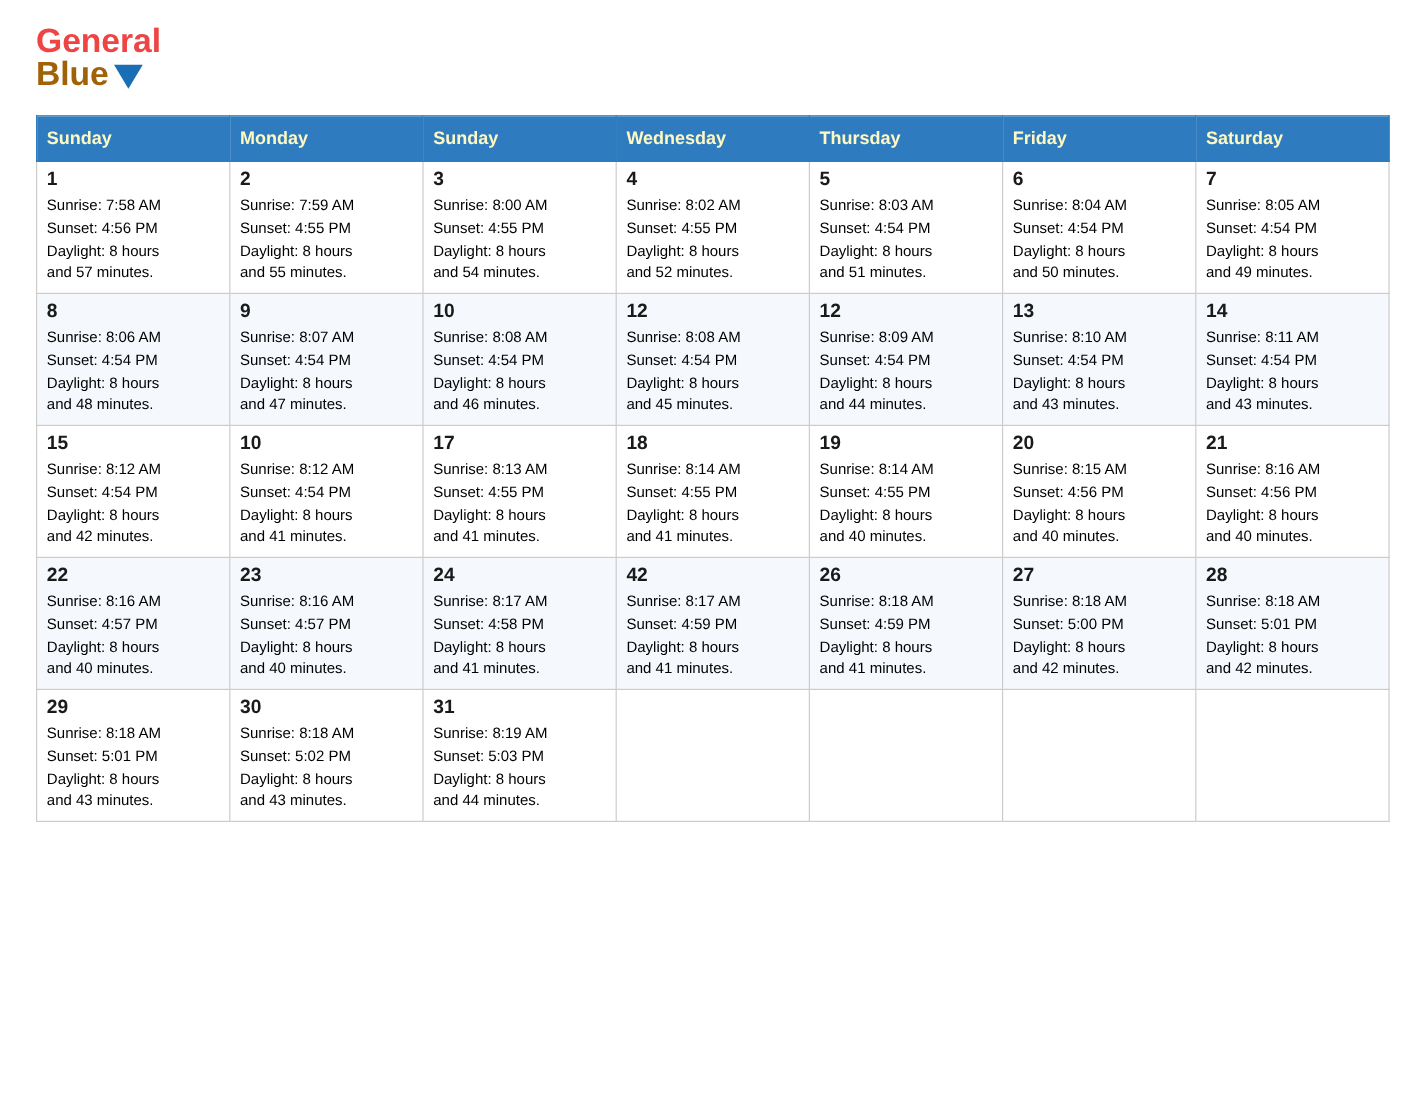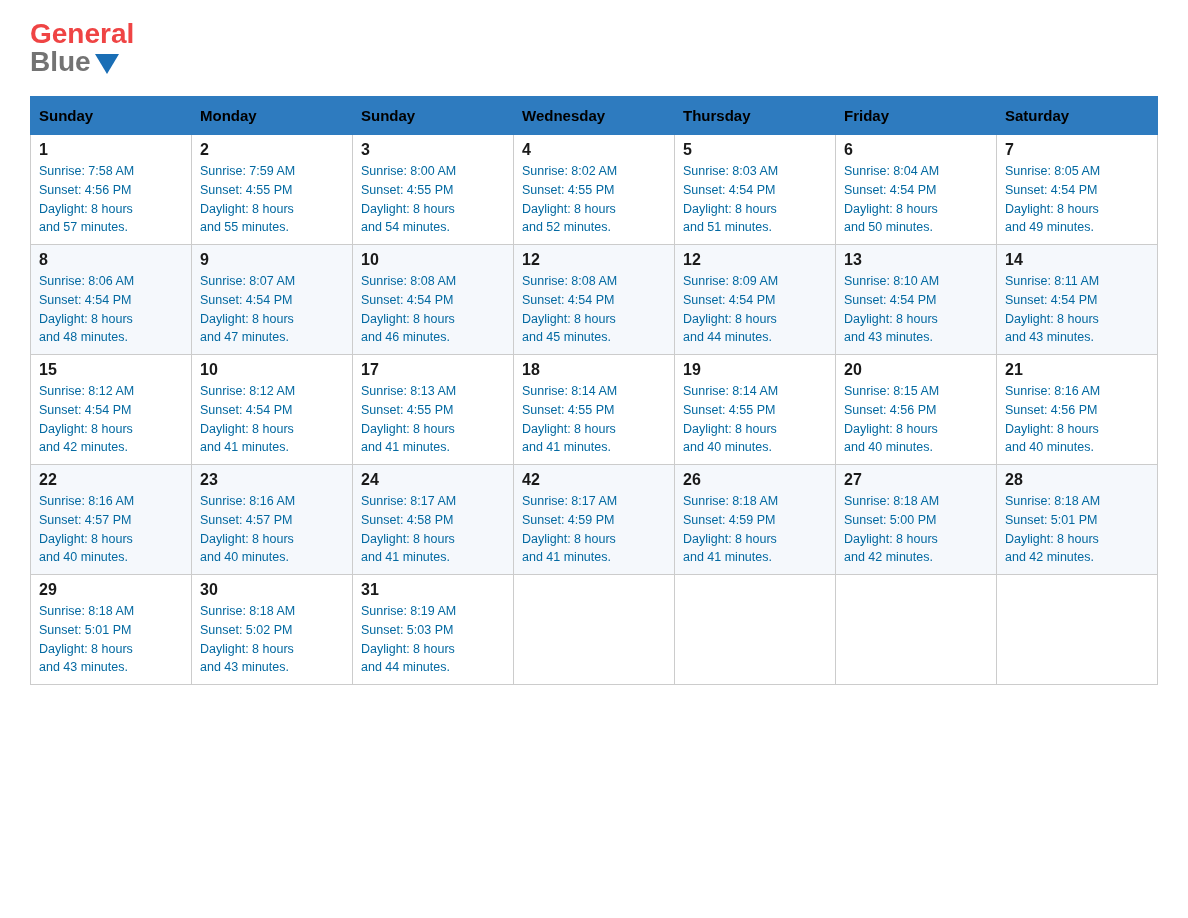--- a/index.html
+++ b/index.html
@@ -23,21 +23,21 @@
     }
     .logo-general {
       font-size: 28px;
       font-weight: bold;
       color: #ef4444;
       line-height: 1;
     }
     .logo-blue {
       font-size: 28px;
       font-weight: bold;
-      color: #737373;
+      color: #a16207;
       line-height: 1;
       display: flex;
       align-items: center;
     }
     .logo-triangle {
       width: 0;
       height: 0;
       border-left: 12px solid transparent;
       border-right: 12px solid transparent;
       border-top: 20px solid #1a6eb5;
@@ -59,21 +59,21 @@
       color: #555;
       margin-top: 4px;
     }
     table {
       width: 100%;
       border-collapse: collapse;
       table-layout: fixed;
     }
     thead tr th {
       background-color: #2e7bbf;
-      color: #000000;
+      color: #fef9c3;
       font-size: 15px;
       font-weight: 600;
       padding: 10px 8px;
       text-align: left;
       border: 1px solid #2e7bbf;
       margin-left: 44px;
     }
     tbody tr td {
       vertical-align: top;
       padding: 6px 8px;
@@ -91,21 +91,21 @@
     }
     .day-num {
       font-size: 16px;
       font-weight: 600;
       color: #1a1a1a;
       display: block;
       margin-bottom: 3px;
     }
     .day-info {
       font-size: 12.5px;
-      color: #0369a1;
+      color: #000000;
       line-height: 1.5;
     }
     td.empty {
       background-color: #ffffff;
     }
   </style>
 </head>
 <body>
 
 <div class="header">

